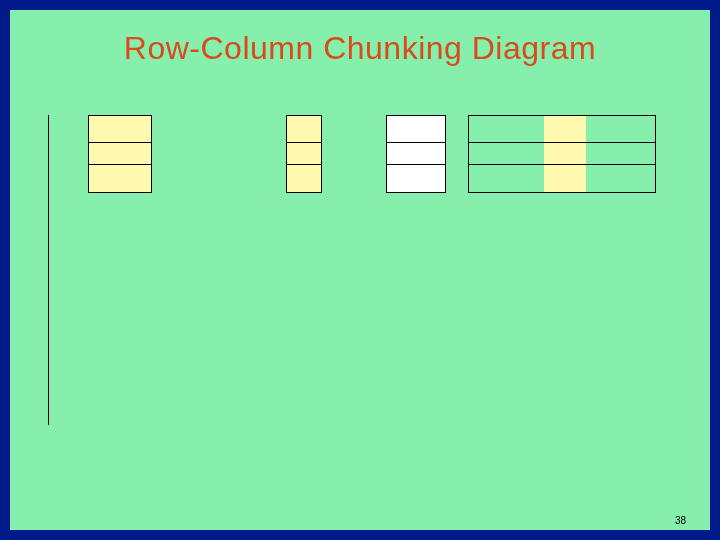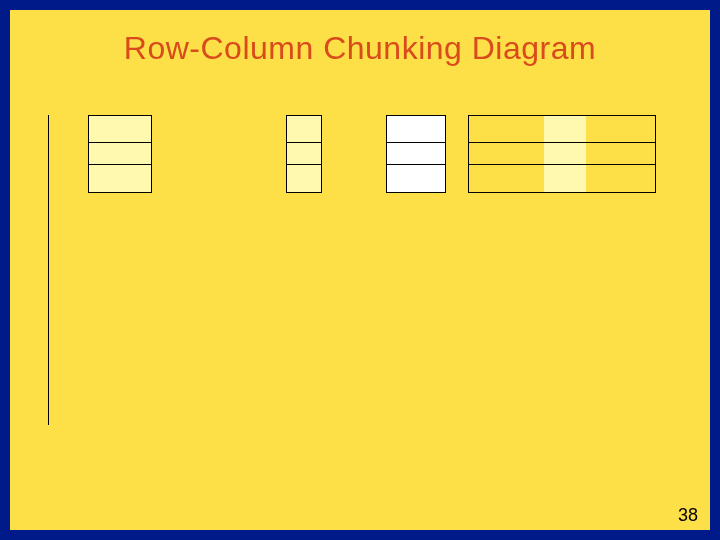--- a/index.html
+++ b/index.html
@@ -9,38 +9,38 @@
     height: 540px;
     background: #ffffff;
     font-family: Arial, Helvetica, sans-serif;
   }
   .slide {
     box-sizing: border-box;
     width: 720px;
     height: 540px;
     border: 10px solid #001a8a;
     position: relative;
-    background: #fde047;
+    background: #86efac;
   }
   .title {
     position: absolute;
     top: 20px;
     left: 0;
     right: 0;
     text-align: center;
     font-size: 32px;
     color: #d94a1c;
     font-weight: 400;
     letter-spacing: 0.5px;
   }
   .page-number {
     position: absolute;
-    right: 12px;
+    right: 24px;
     bottom: 4px;
-    font-size: 18px;
+    font-size: 10px;
     color: #000000;
   }
   .diagram {
     position: absolute;
     top: 105px;
     left: 38px;
     width: 624px;
     height: 310px;
   }
   

